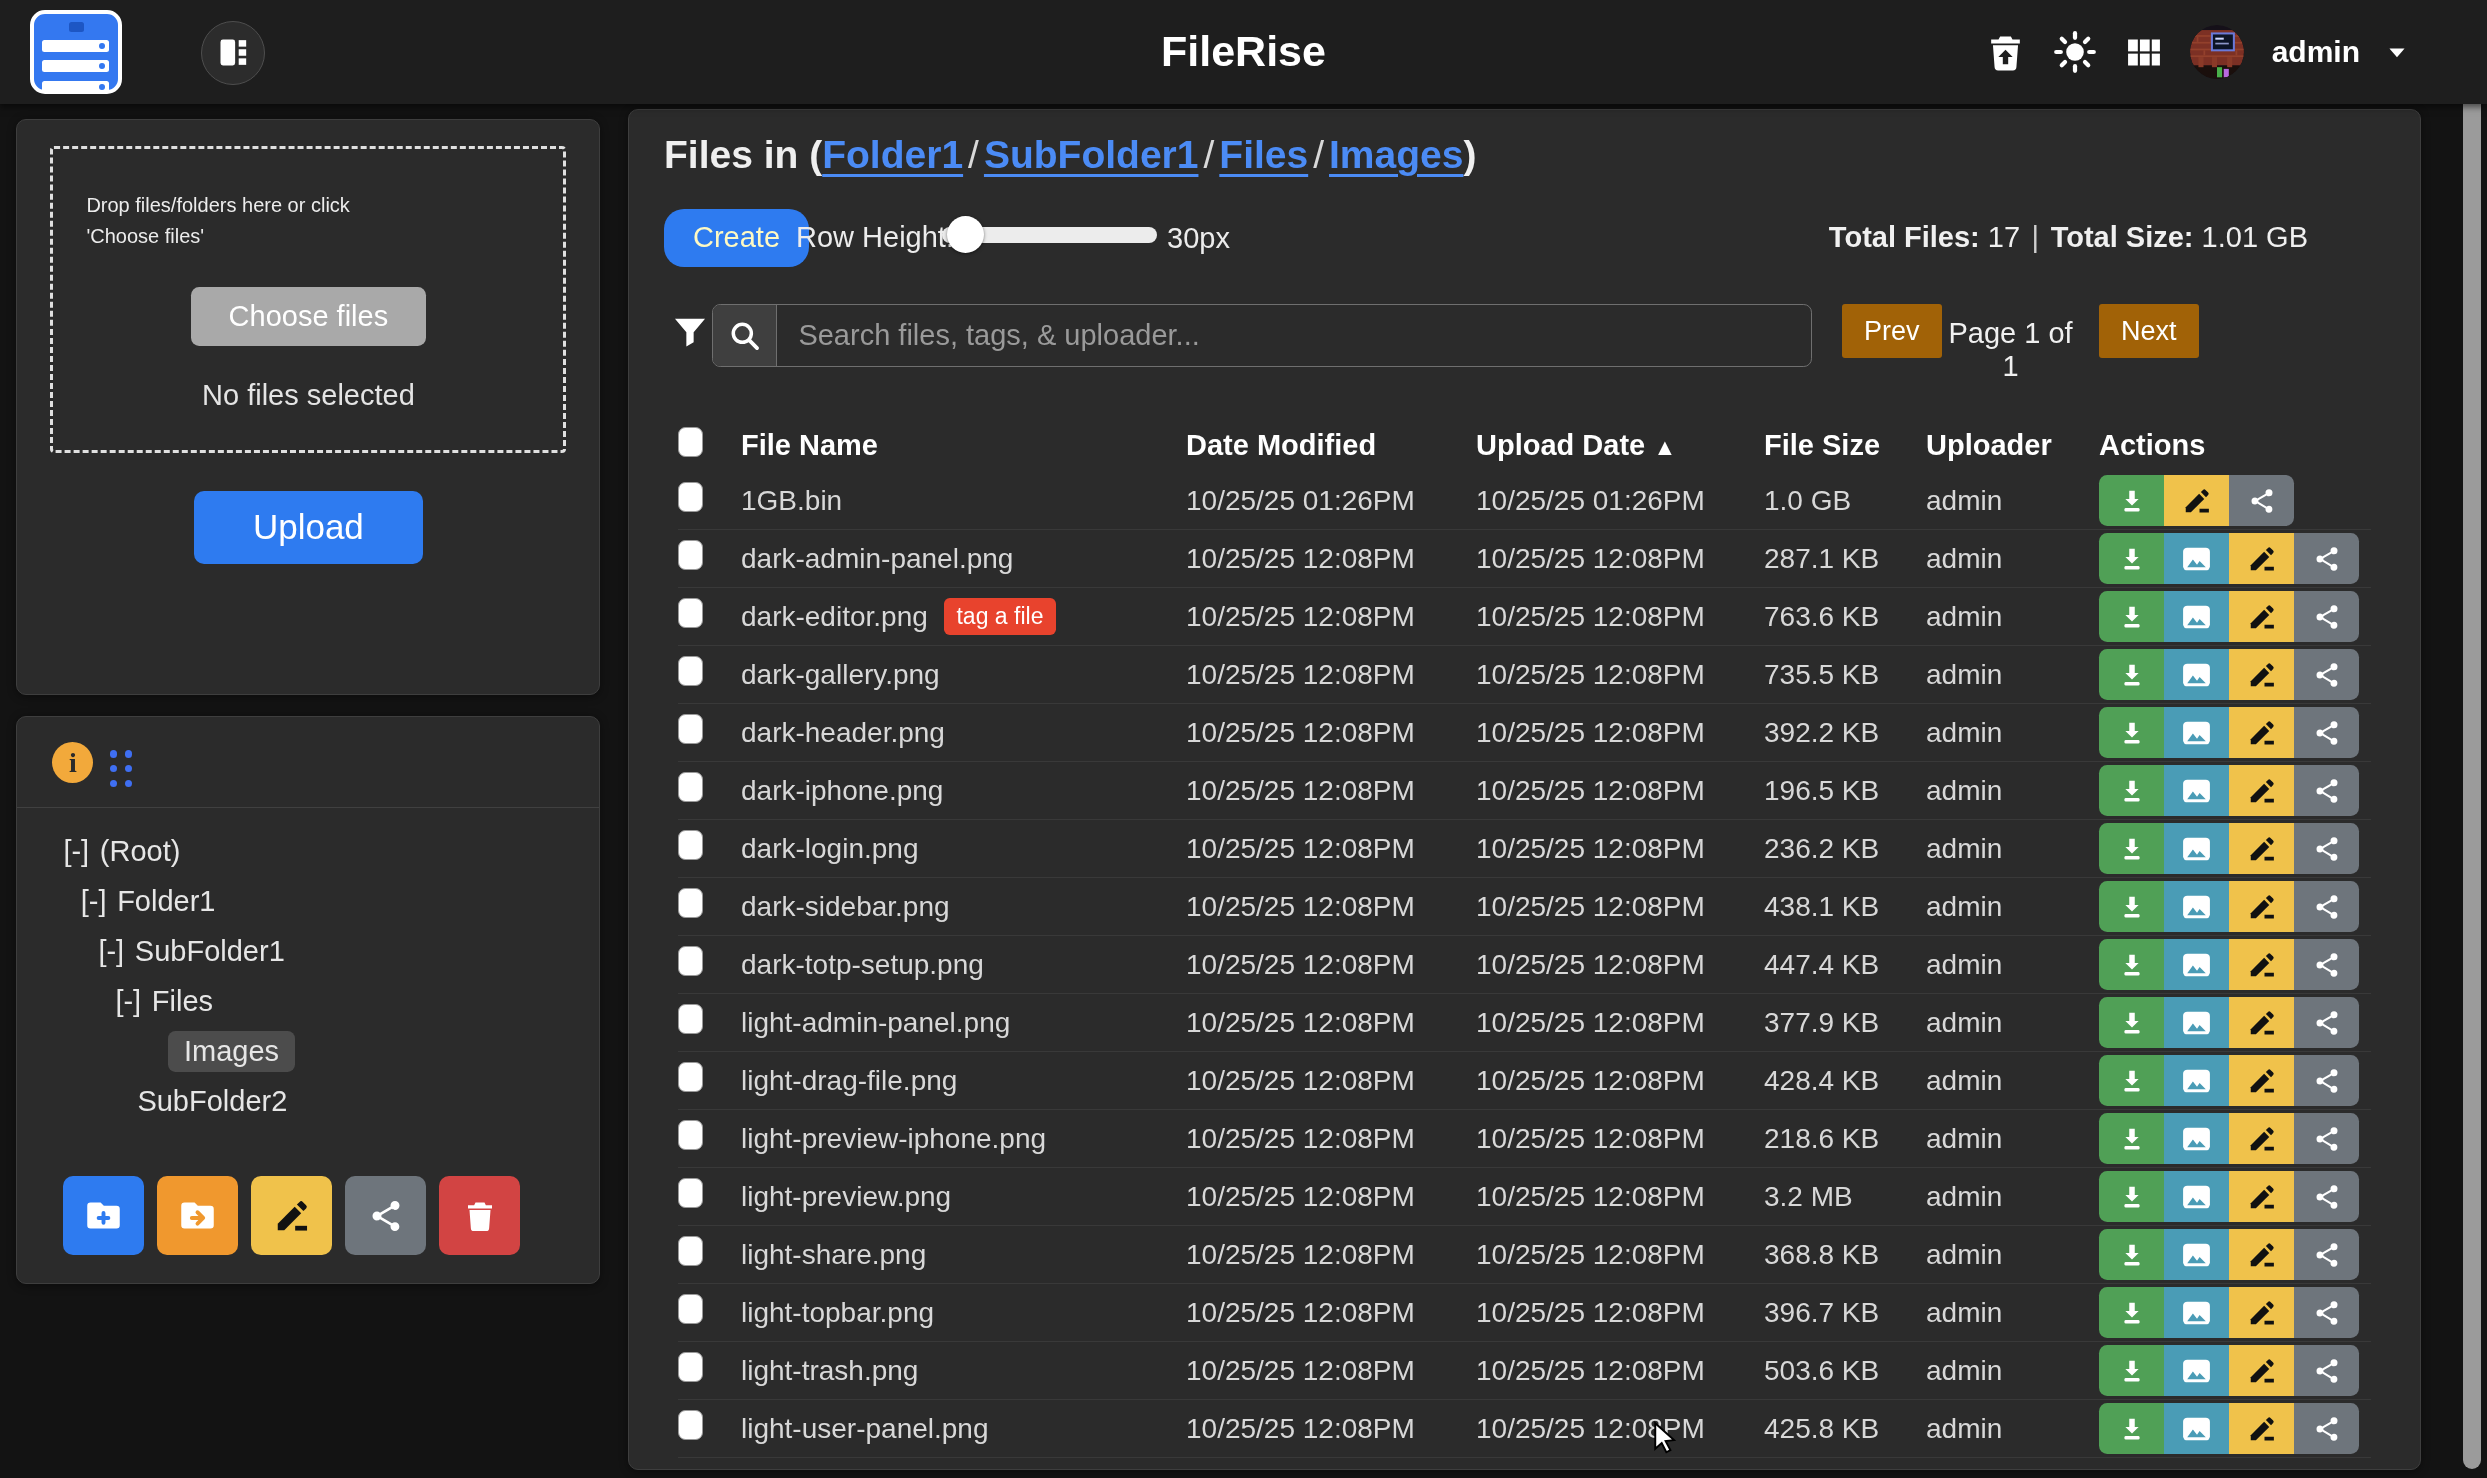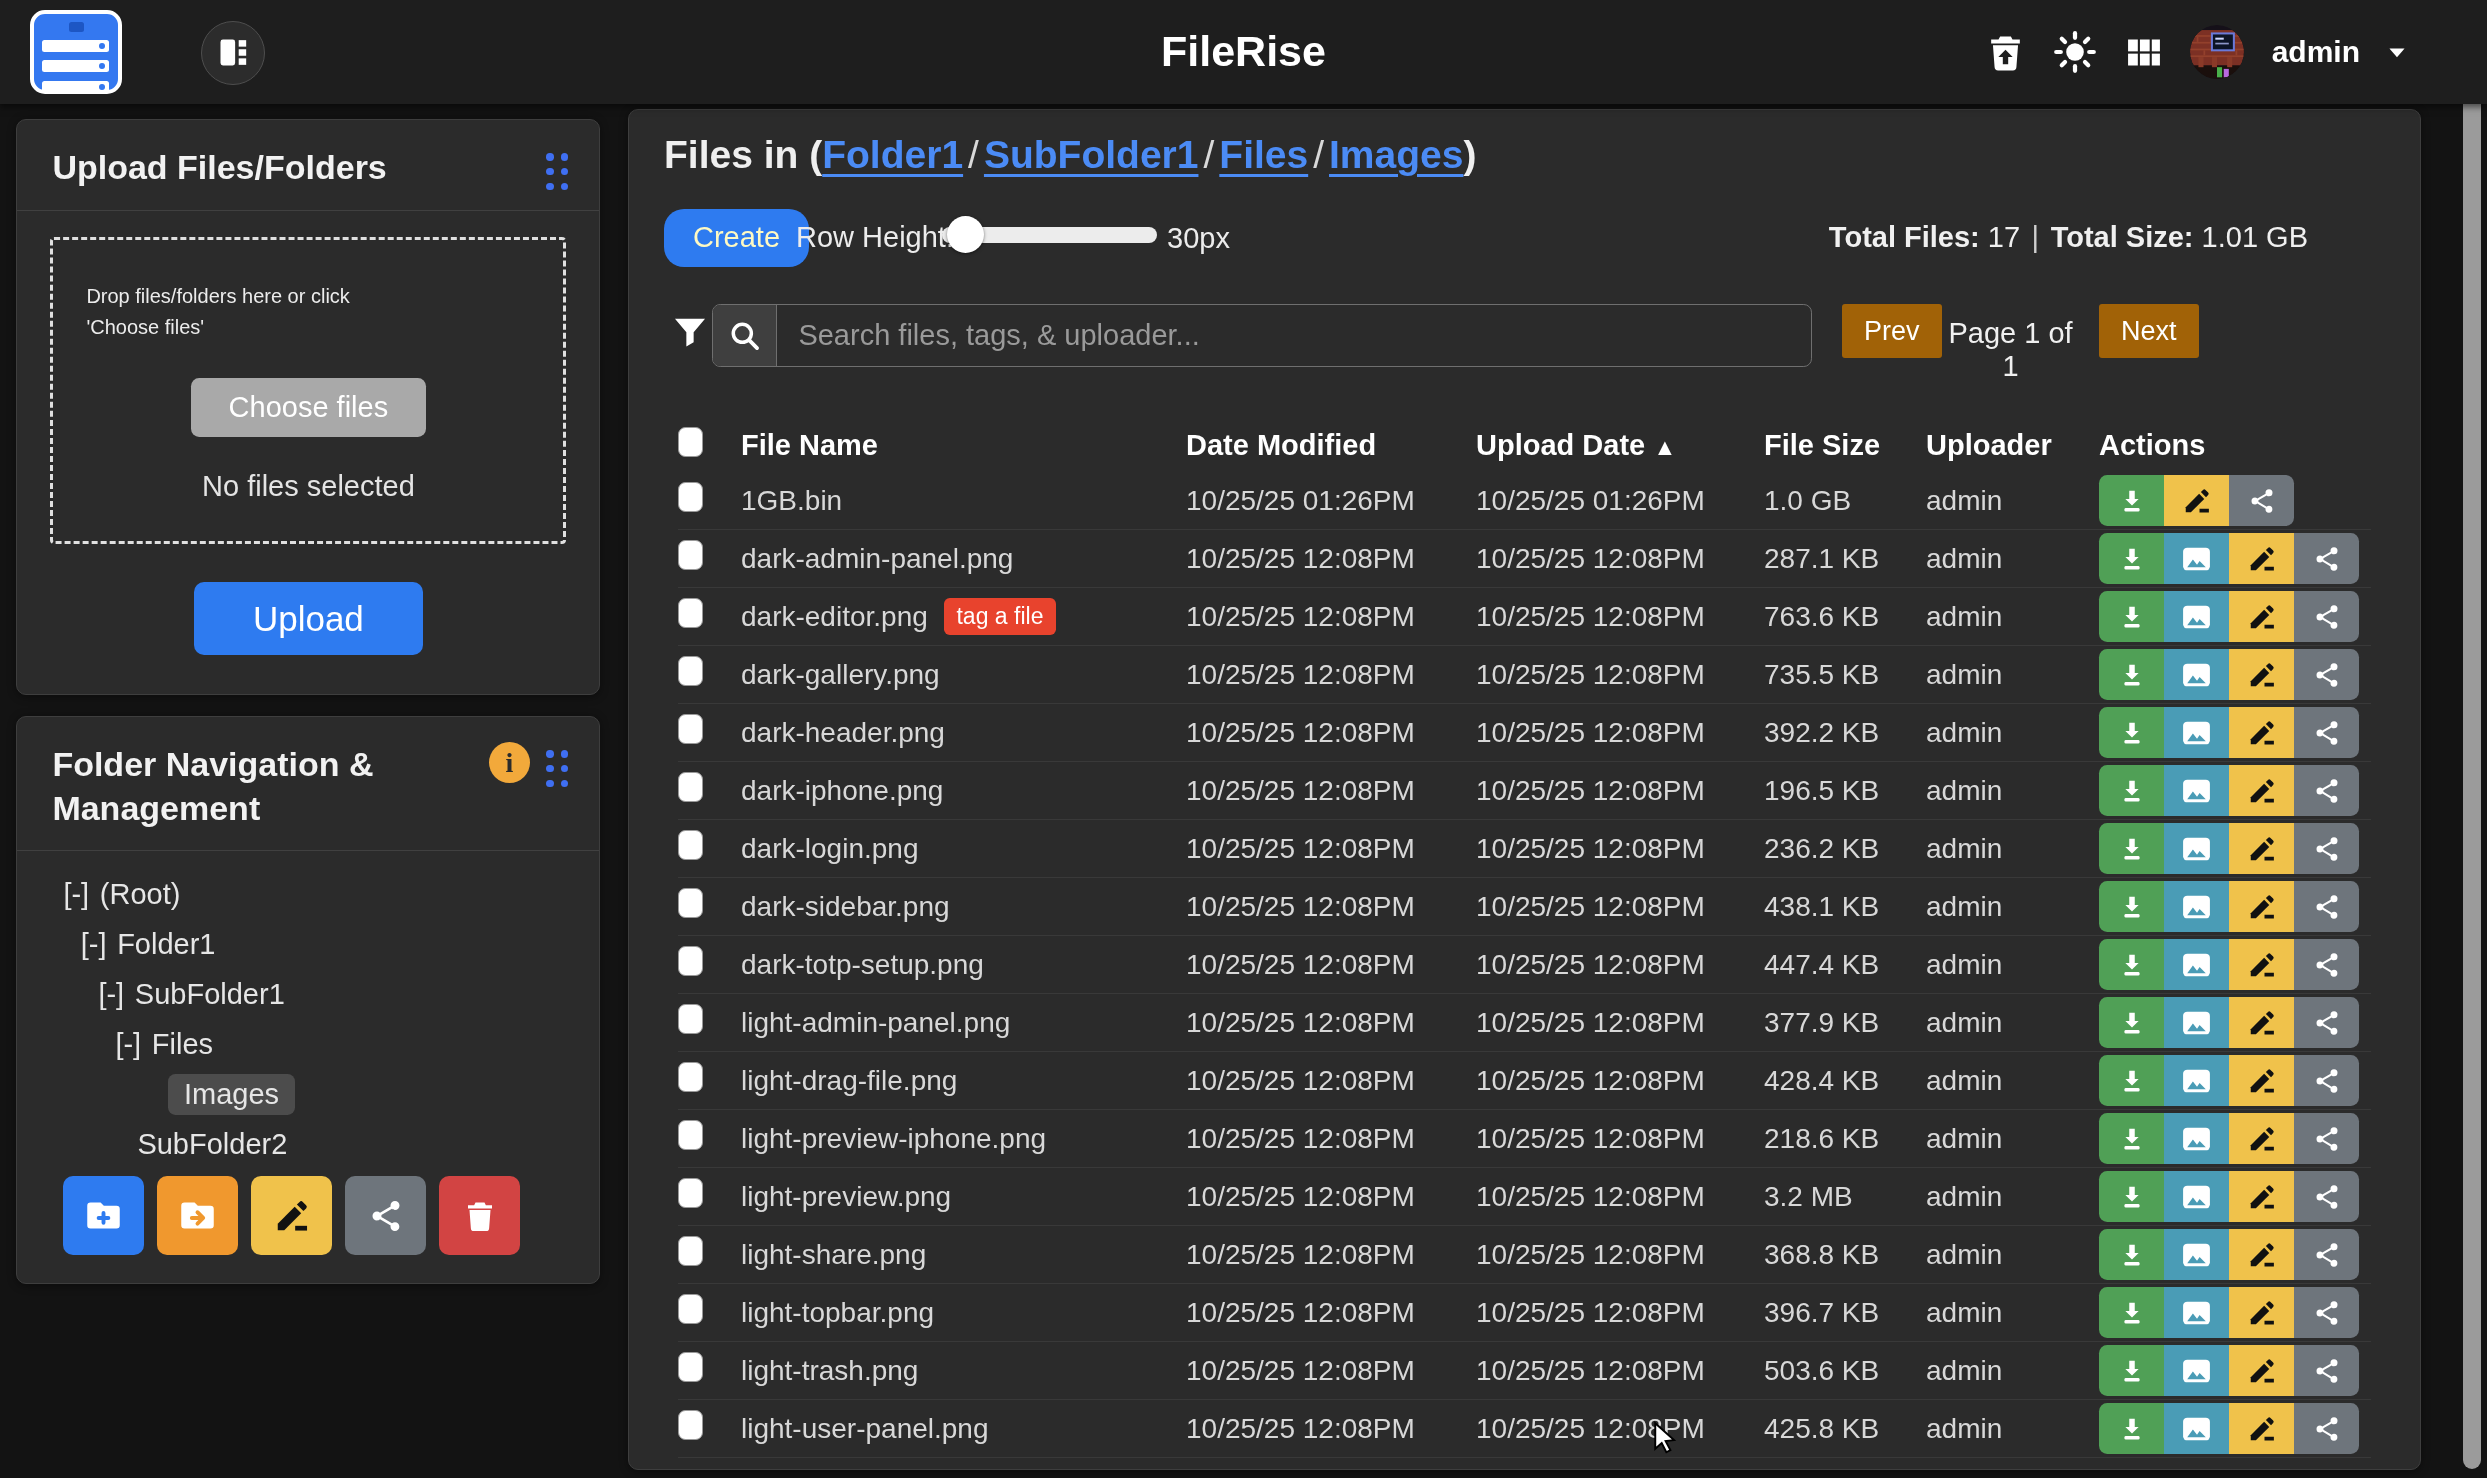--- a/index.html
+++ b/index.html
@@ -200,45 +200,33 @@
       </svg>
     </div>
     <span class="nav-user">admin</span>
     <svg width="28" height="28" viewBox="0 0 24 24">
       <path d="M5.5 9l6.5 7.5L18.5 9z" fill="#fff"></path>
     </svg>
   </div>
 </header>
 
 <section class="panel" id="upload-panel">
-  <div class="panel-head">
-    <div class="panel-title">Upload Files/Folders</div>
-    <div class="drag-dots">
-        <i></i>
-        <i></i>
-        <i></i>
-        <i></i>
-        <i></i>
-        <i></i>
-      </div>
-  </div>
   <div class="dropzone">
     <div class="drop-text">
       <span>Drop files/folders here or click</span><br>
       <span>'Choose files'</span>
     </div>
     <button class="choose-btn">Choose files</button>
     <div class="no-files">No files selected</div>
   </div>
   <button class="upload-btn">Upload</button>
 </section>
 
 <section class="panel" id="folder-panel">
   <div class="panel-head">
-    <div class="panel-title">Folder Navigation &amp; Management</div>
     <div class="head-tools">
       <div class="info-badge">i</div>
       <div class="drag-dots">
           <i></i>
           <i></i>
           <i></i>
           <i></i>
           <i></i>
           <i></i>
         </div>

